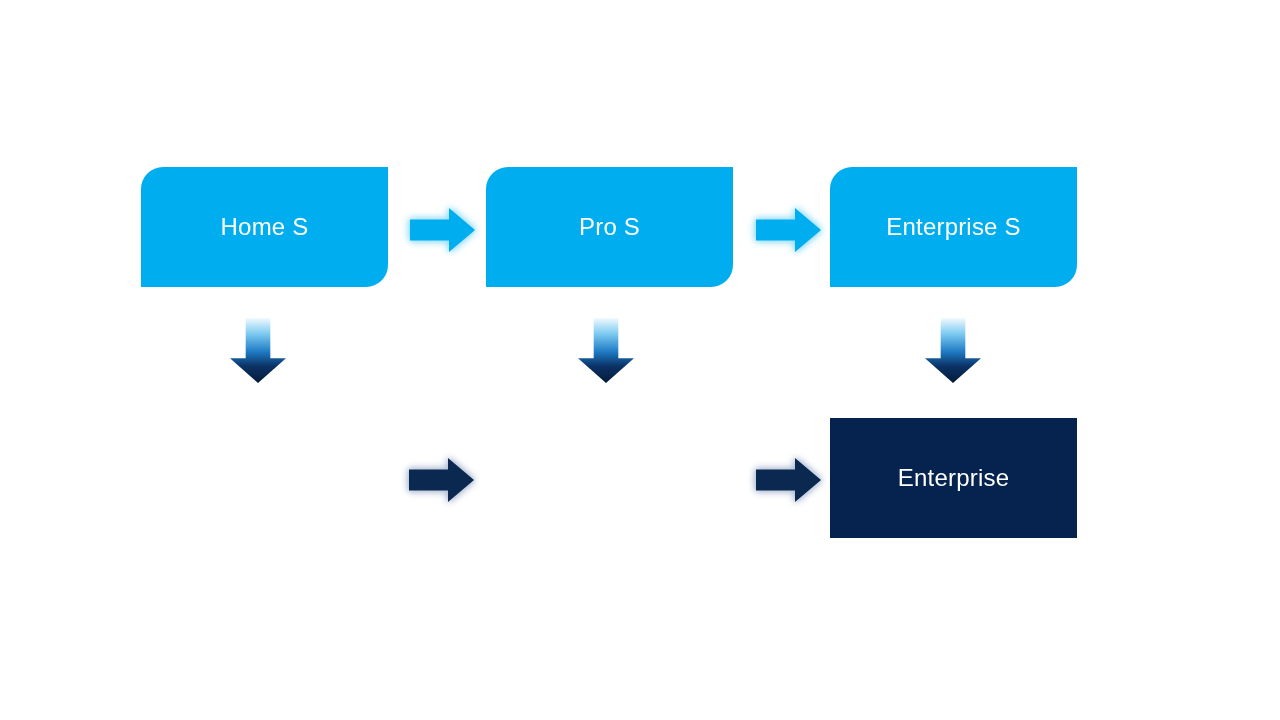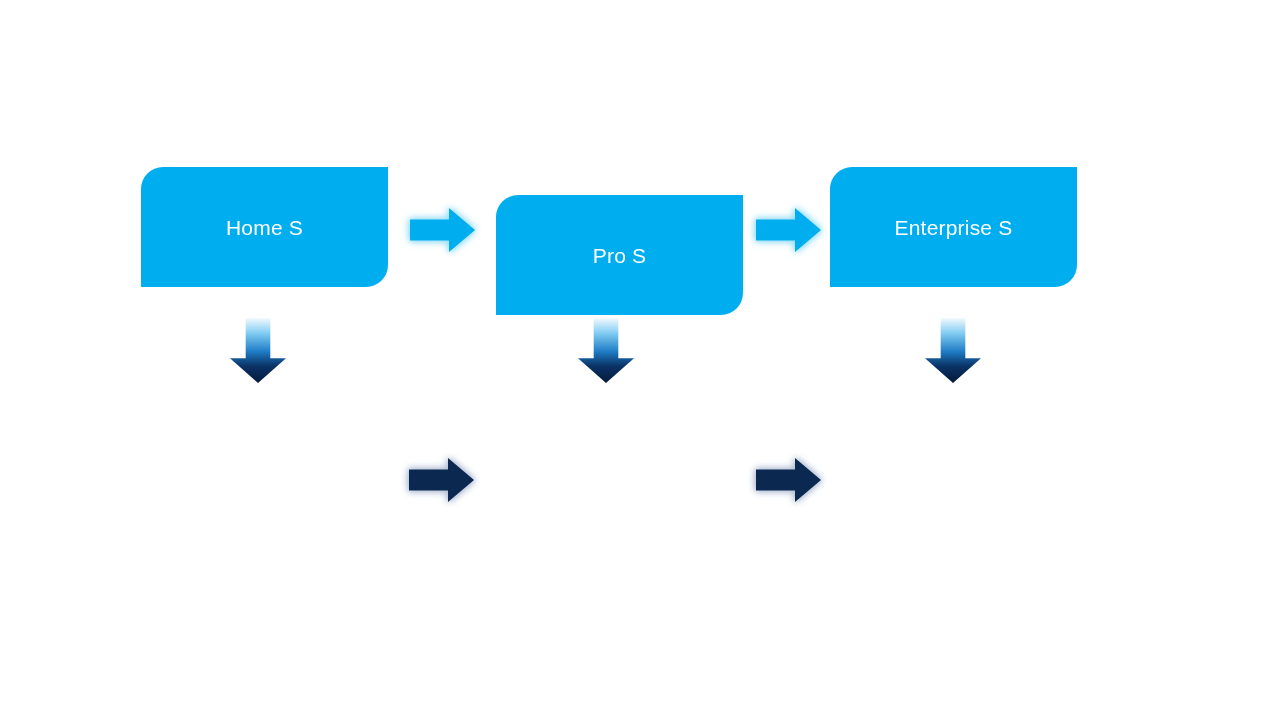--- a/index.html
+++ b/index.html
@@ -17,39 +17,39 @@
   
   .box {
     position: absolute;
     width: 247px;
     height: 120px;
     display: flex;
     align-items: center;
     justify-content: center;
   }
   .box .label {
-    font-size: 21px;
+    font-size: 24px;
     line-height: 1;
     letter-spacing: 0.2px;
     white-space: nowrap;
   }
   .box.top {
     background: var(--top-box, #00AEEF);
     color: var(--top-box-text, #ffffff);
     border-radius: 22px 0 22px 0;
   }
   .box.bottom {
     background: var(--bottom-box, #05234E);
     color: var(--bottom-box-text, #ffffff);
     border-radius: 0;
   }
 
   
   .col1 { left: 141px; }
-  .col2 { left: 496px; margin-top: 28px; }
+  .col2 { left: 486px; }
   .col3 { left: 830px; }
   .row-top { top: 167px; }
   .row-bottom { top: 418px; }
 
   
   .rarrow {
     position: absolute;
     width: 65px;
     height: 44px;
   }
@@ -107,20 +107,23 @@
   <div class="darrow" style="left:230px;">
     <div class="shape"></div>
   </div>
   <div class="darrow" style="left:578px;">
     <div class="shape"></div>
   </div>
   <div class="darrow" style="left:925px;">
     <div class="shape"></div>
   </div>
 
+  <div class="box bottom col3 row-bottom">
+    <span class="label">Enterprise</span>
+  </div>
 
   <div class="rarrow navy glow-steel" style="left:409px; top:458px;">
     <div class="shape"></div>
   </div>
   <div class="rarrow navy glow-steel" style="left:756px; top:458px;">
     <div class="shape"></div>
   </div>
 
 </div>
 

